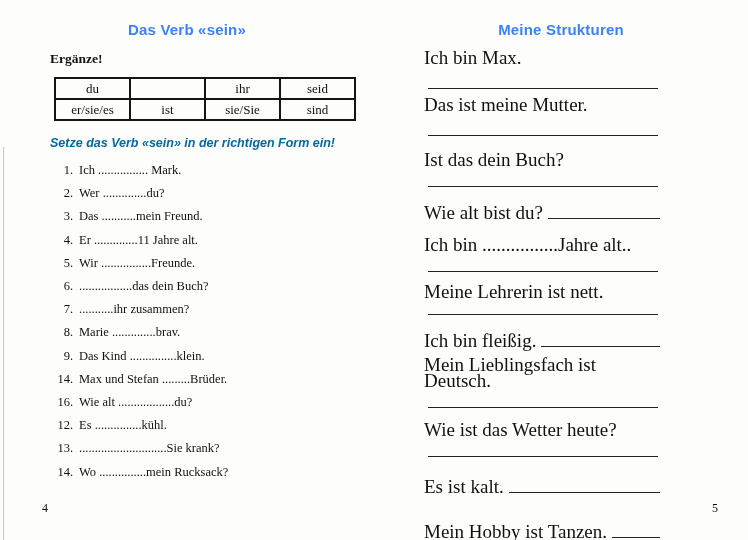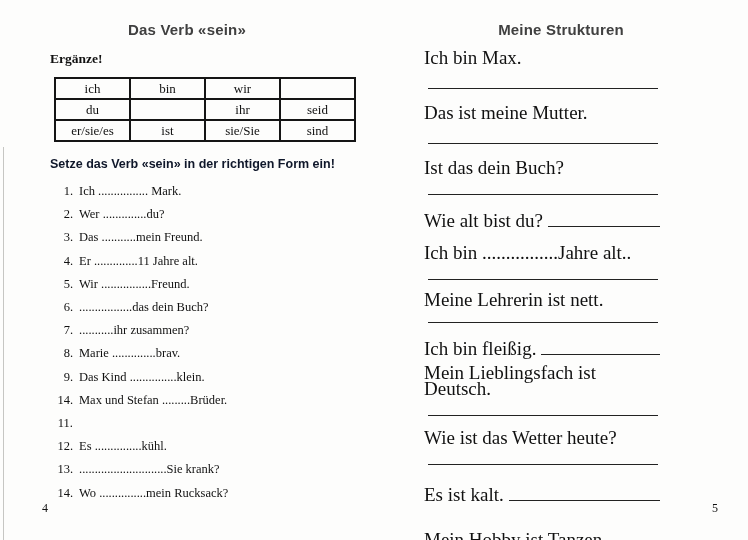--- a/index.html
+++ b/index.html
@@ -7,35 +7,35 @@
     width:748px;height:540px;background:#fdfdfc;overflow:hidden;
     font-family:"Liberation Serif", serif;color:#111;
   }
   .spread{display:flex;width:748px;height:540px;position:relative;}
   .page{width:374px;height:540px;position:relative;box-sizing:border-box;}
   .sans{font-family:"Liberation Sans", sans-serif;}
   .serif{font-family:"Liberation Serif", serif;}
 
   .page-title{
     text-align:center;font-weight:bold;font-size:15px;
-    padding-top:21px;letter-spacing:.2px;color:#404040;
+    padding-top:21px;letter-spacing:.2px;color:#3b82f6;
   }
 
   
   .lp-content{padding-left:50px;width:312px;}
   .fill-label{margin-top:13px;font-weight:bold;font-size:13.5px;}
   .conj-table{
     border-collapse:collapse;margin-top:10px;margin-left:4px;
     width:302px;table-layout:fixed;
   }
   .conj-table td{
     border:2px solid #151515;height:19px;text-align:center;
     font-size:13px;padding:0;
   }
-  .instruction{margin-top:15px;font-weight:bold;font-size:12.5px;color:#0f172a;}
+  .instruction{margin-top:15px;font-weight:bold;font-size:12.5px;color:#0369a1;font-style:italic;}
   .exercise-list{margin-top:9px;padding-left:6px;}
   .ex-item{display:flex;line-height:23.2px;font-size:12.5px;}
   .ex-num{width:17px;text-align:right;flex:none;}
   .ex-text{margin-left:6px;white-space:pre;text-align:center;}
 
   
   .rp-content{padding-left:50px;width:236px;font-size:19px;}
   .rp-text{line-height:16px;}
   .bline{border-bottom:1.5px solid #222;margin-left:4px;width:230px;height:0;}
   .rp-inline{display:flex;line-height:16px;text-align:right;}
@@ -53,26 +53,20 @@
 <div class="spread">
 
   <div class="page">
     <div class="page-title sans">Das Verb «sein»</div>
 
     <div class="lp-content">
       <div class="fill-label serif">Ergänze!</div>
 
       <table class="conj-table">
         <tbody>
-            <tr>
-          <td>ich</td>
-          <td>bin</td>
-          <td>wir</td>
-          <td></td>
-        </tr>
         <tr>
           <td>du</td>
           <td></td>
           <td>ihr</td>
           <td>seid</td>
         </tr>
         <tr>
           <td>er/sie/es</td>
           <td>ist</td>
           <td>sie/Sie</td>
@@ -95,21 +89,21 @@
         <div class="ex-item">
             <span class="ex-num">3.</span>
             <span class="ex-text">Das ...........mein Freund.</span>
           </div>
         <div class="ex-item">
             <span class="ex-num">4.</span>
             <span class="ex-text">Er ..............11 Jahre alt.</span>
           </div>
         <div class="ex-item">
             <span class="ex-num">5.</span>
-            <span class="ex-text">Wir ................Freund.</span>
+            <span class="ex-text">Wir ................Freunde.</span>
           </div>
         <div class="ex-item">
             <span class="ex-num">6.</span>
             <span class="ex-text">.................das dein Buch?</span>
           </div>
         <div class="ex-item">
             <span class="ex-num">7.</span>
             <span class="ex-text">...........ihr zusammen?</span>
           </div>
         <div class="ex-item">
@@ -118,21 +112,22 @@
           </div>
         <div class="ex-item">
             <span class="ex-num">9.</span>
             <span class="ex-text">Das Kind ...............klein.</span>
           </div>
         <div class="ex-item">
             <span class="ex-num">14.</span>
             <span class="ex-text">Max und Stefan .........Brüder.</span>
           </div>
         <div class="ex-item">
-            <span class="ex-num">11.</span>
+            <span class="ex-num">16.</span>
+            <span class="ex-text">Wie alt ..................du?</span>
           </div>
         <div class="ex-item">
             <span class="ex-num">12.</span>
             <span class="ex-text">Es ...............kühl.</span>
           </div>
         <div class="ex-item">
             <span class="ex-num">13.</span>
             <span class="ex-text">............................Sie krank?</span>
           </div>
         <div class="ex-item">
@@ -145,21 +140,21 @@
     <div class="page-num pn-left serif">4</div>
   </div>
 
   <div class="page">
     <div class="page-title sans">Meine Strukturen</div>
 
     <div class="rp-content serif">
       <div class="rp-text" style="margin-top:12px">Ich bin Max.</div>
       <div class="bline" style="margin-top:22px"></div>
 
-      <div class="rp-text" style="margin-top:16px">Das ist meine Mutter.</div>
+      <div class="rp-text" style="margin-top:8px">Das ist meine Mutter.</div>
       <div class="bline" style="margin-top:22px"></div>
 
       <div class="rp-text" style="margin-top:16px">Ist das dein Buch?</div>
       <div class="bline" style="margin-top:18px"></div>
 
       <div class="rp-inline" style="margin-top:18px">
           <span>Wie alt bist du?</span>
           <span class="wline"></span>
         </div>
 

